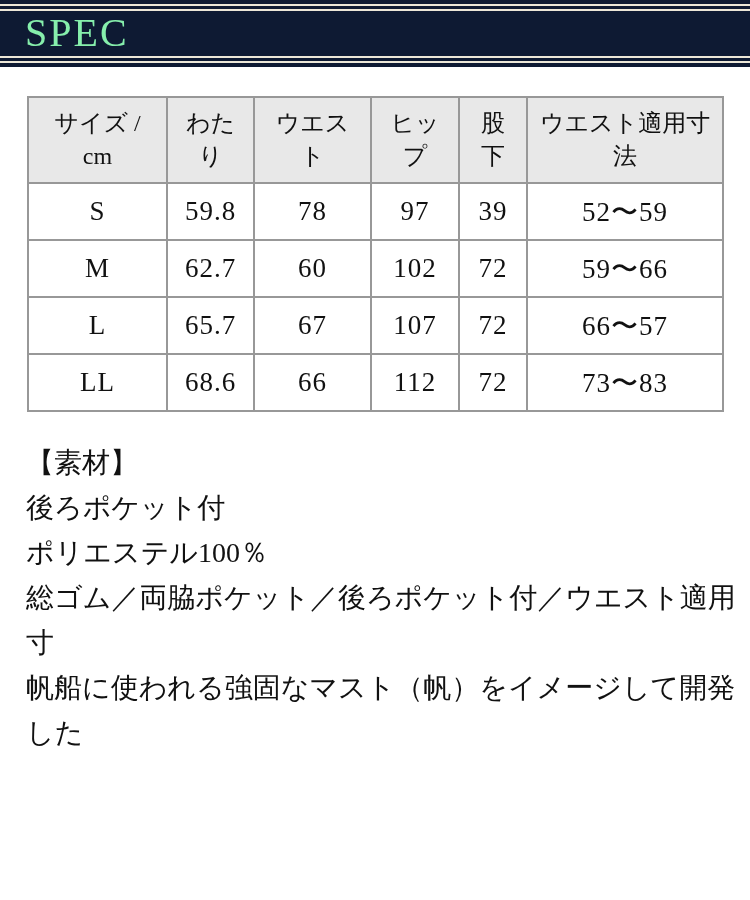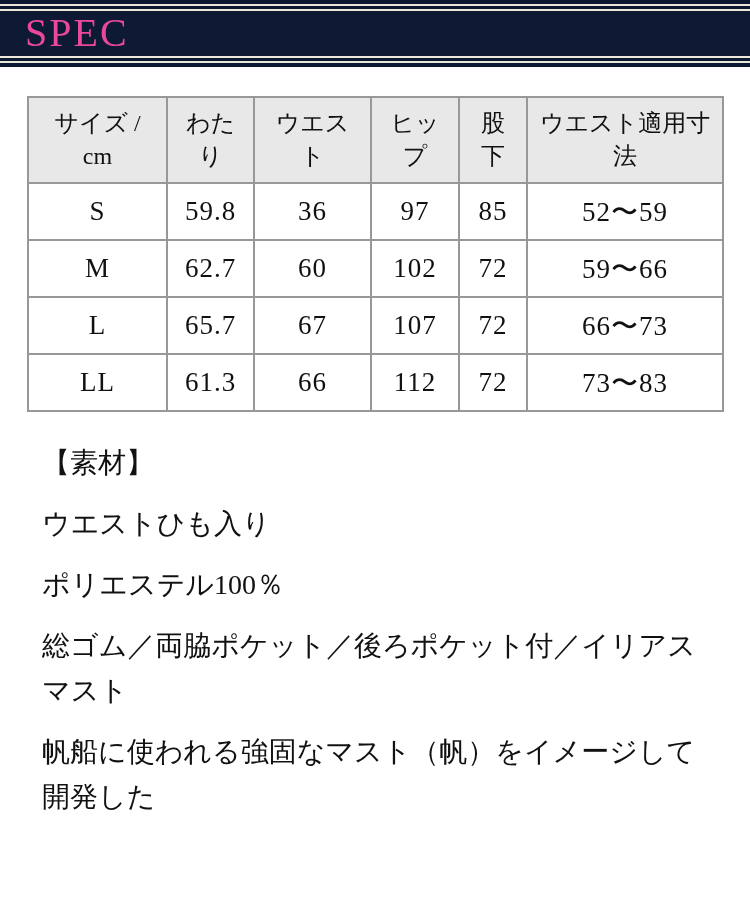--- a/index.html
+++ b/index.html
@@ -37,21 +37,21 @@
   .bar-line.b2 { bottom: 4px; }
   .spec-title {
     position: absolute;
     left: 25px;
     top: 50%;
     transform: translateY(-53%);
     margin: 0;
     font-size: 40px;
     font-weight: normal;
     letter-spacing: 2px;
-    color: #ec4899;
+    color: #86efac;
     font-family: "Liberation Serif", "DejaVu Serif", serif;
     line-height: 1;
   }
 
   
   table.spec-table {
     border-collapse: collapse;
     table-layout: fixed;
     width: 695px;
     margin: 29px 0 0 27px;
@@ -79,21 +79,21 @@
     letter-spacing: 1px;
     color: #111111;
   }
 
   
   .material {
     margin-top: 28px;
     padding: 0 14px 0 26px;
   }
   .material p {
-    margin: 16px;
+    margin: 0;
     font-size: 28px;
     line-height: 45px;
     color: #111111;
   }
 </style>
 </head>
 <body>
 
 <div class="page">
 
@@ -127,54 +127,54 @@
         <th>股
 下</th>
         <th>ウエスト適用寸
 法</th>
       </tr>
     </thead>
     <tbody>
       <tr>
         <td>S</td>
         <td>59.8</td>
-        <td>36</td>
+        <td>78</td>
         <td>97</td>
-        <td>85</td>
+        <td>39</td>
         <td>52〜59</td>
       </tr>
       <tr>
         <td>M</td>
         <td>62.7</td>
         <td>60</td>
         <td>102</td>
         <td>72</td>
         <td>59〜66</td>
       </tr>
       <tr>
         <td>L</td>
         <td>65.7</td>
         <td>67</td>
         <td>107</td>
         <td>72</td>
-        <td>66〜73</td>
+        <td>66〜57</td>
       </tr>
       <tr>
         <td>LL</td>
-        <td>61.3</td>
+        <td>68.6</td>
         <td>66</td>
         <td>112</td>
         <td>72</td>
         <td>73〜83</td>
       </tr>
     </tbody>
   </table>
 
   <section class="material">
     <p>【素材】</p>
-    <p>ウエストひも入り</p>
+    <p>後ろポケット付</p>
     <p>ポリエステル100％</p>
-    <p>総ゴム／両脇ポケット／後ろポケット付／イリアスマスト</p>
+    <p>総ゴム／両脇ポケット／後ろポケット付／ウエスト適用寸</p>
     <p>帆船に使われる強固なマスト（帆）をイメージして開発した</p>
 
   </section>
 
 </div>
 
 </body></html>

